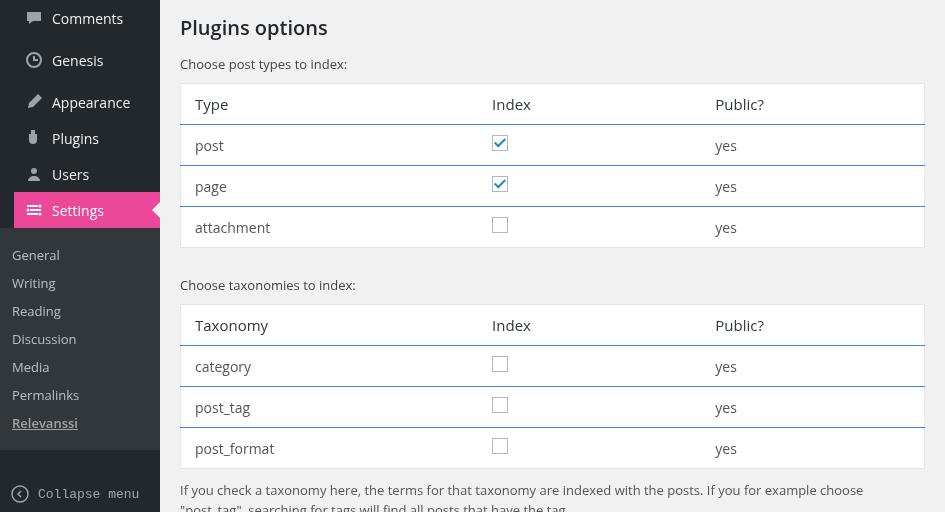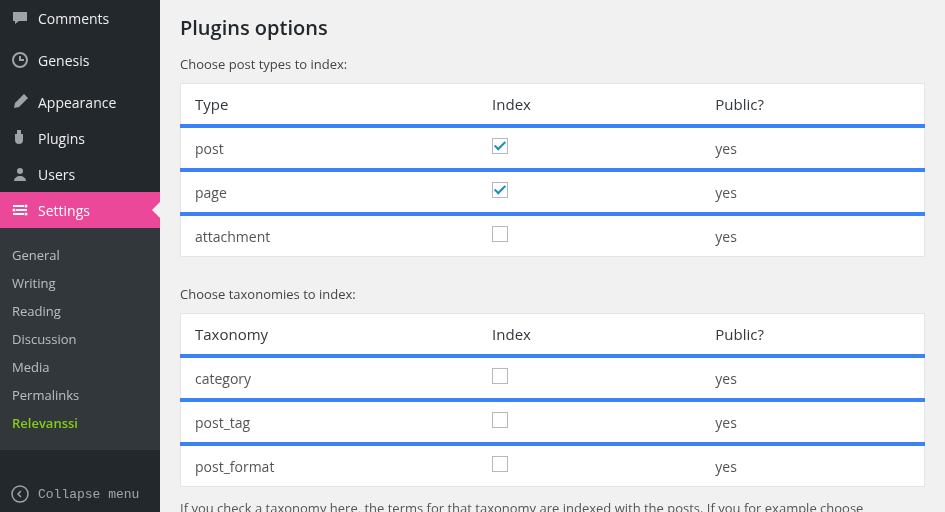--- a/index.html
+++ b/index.html
@@ -21,20 +21,21 @@
   flex-direction: column;
   font-size: 14px;
 }
 .menu-item {
   display: flex;
   align-items: center;
   padding: 8px 8px 8px 10px;
   color: #eee;
   cursor: pointer;
   position: relative;
+  margin-left: 14px;
 }
 .menu-item .icon {
   width: 20px;
   height: 20px;
   margin-right: 8px;
   display: inline-flex;
   align-items: center;
   justify-content: center;
   color: rgba(240,245,250,.6);
 }
@@ -57,22 +58,23 @@
   padding: 13px 0;
 }
 .submenu-item {
   display: block;
   padding: 5px 12px;
   color: rgba(240,245,250,.7);
   font-size: 13px;
   cursor: pointer;
 }
 .submenu-item.current {
-  color: #84cc16;
+  color: #a3a3a3;
   font-weight: 600;
+  text-decoration: underline;
 }
 .collapse {
   margin-top: auto;
   display: flex;
   align-items: center;
   padding: 8px 10px;
   color: rgba(240,245,250,.6);
   font-size: 13px;
   cursor: pointer;
   border: none;
@@ -111,21 +113,21 @@
   background: #fff;
   border: 1px solid #e5e5e5;
   margin-bottom: 28px;
 }
 table.settings-table th,
 table.settings-table td {
   text-align: left;
   padding: 10px 14px;
   font-size: 14px;
   font-weight: 400;
-  border-bottom: 4px solid #3b82f6;
+  border-bottom: 1px solid #3b82f6;
 }
 table.settings-table thead th {
   font-weight: 400;
   color: #32373c;
   font-size: 15px;
 }
 table.settings-table tbody td {
   color: #555;
 }
 table.settings-table tbody tr:last-child td { border-bottom: none; }

